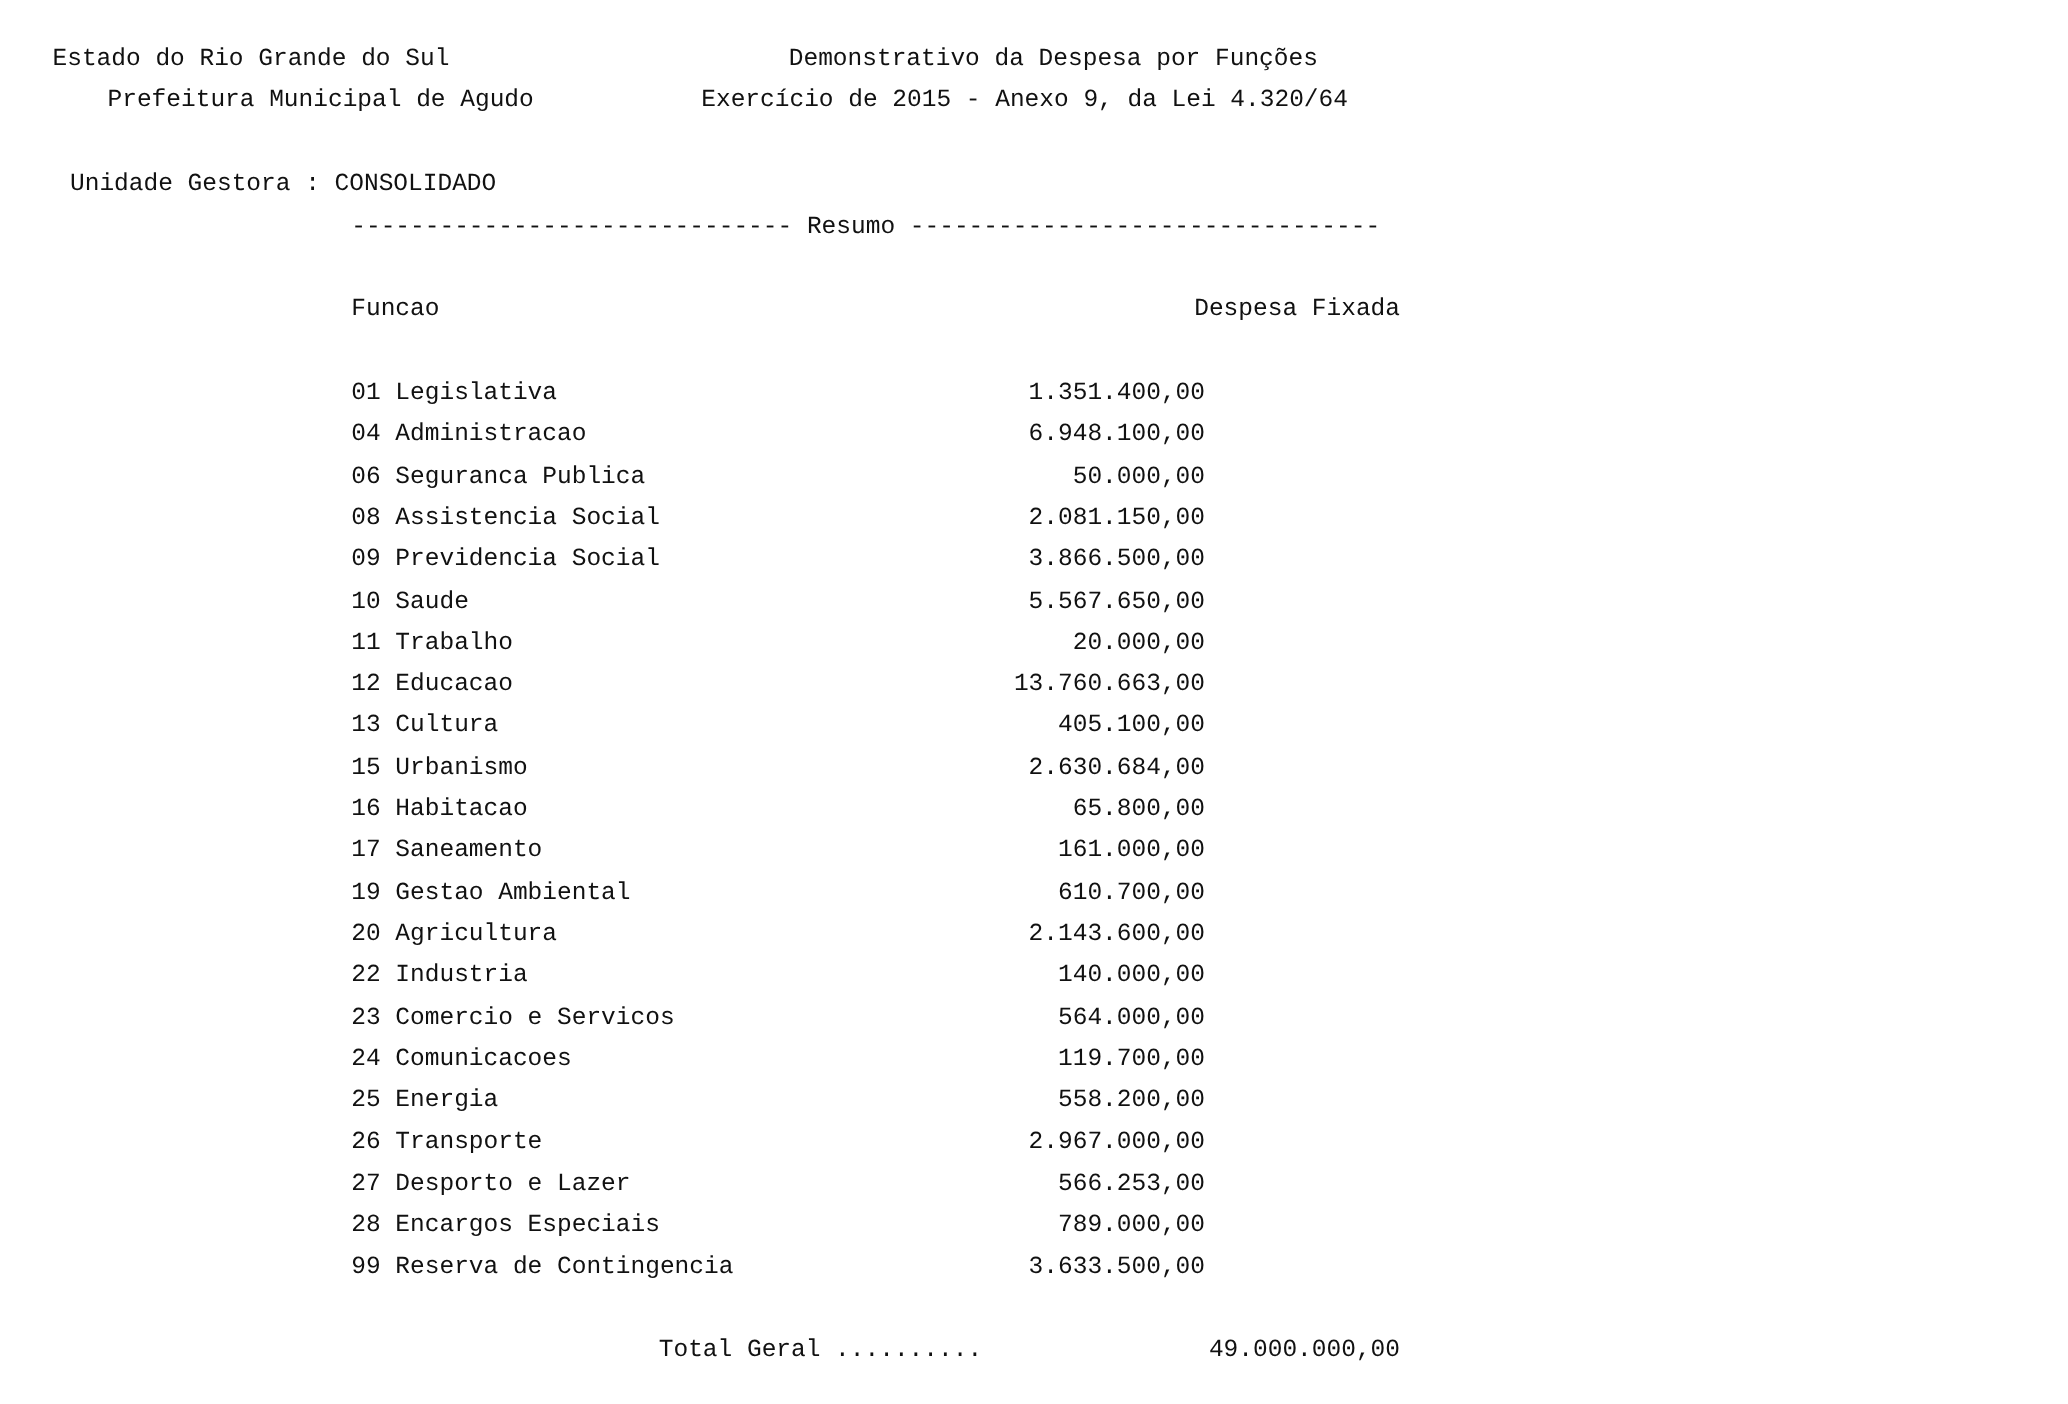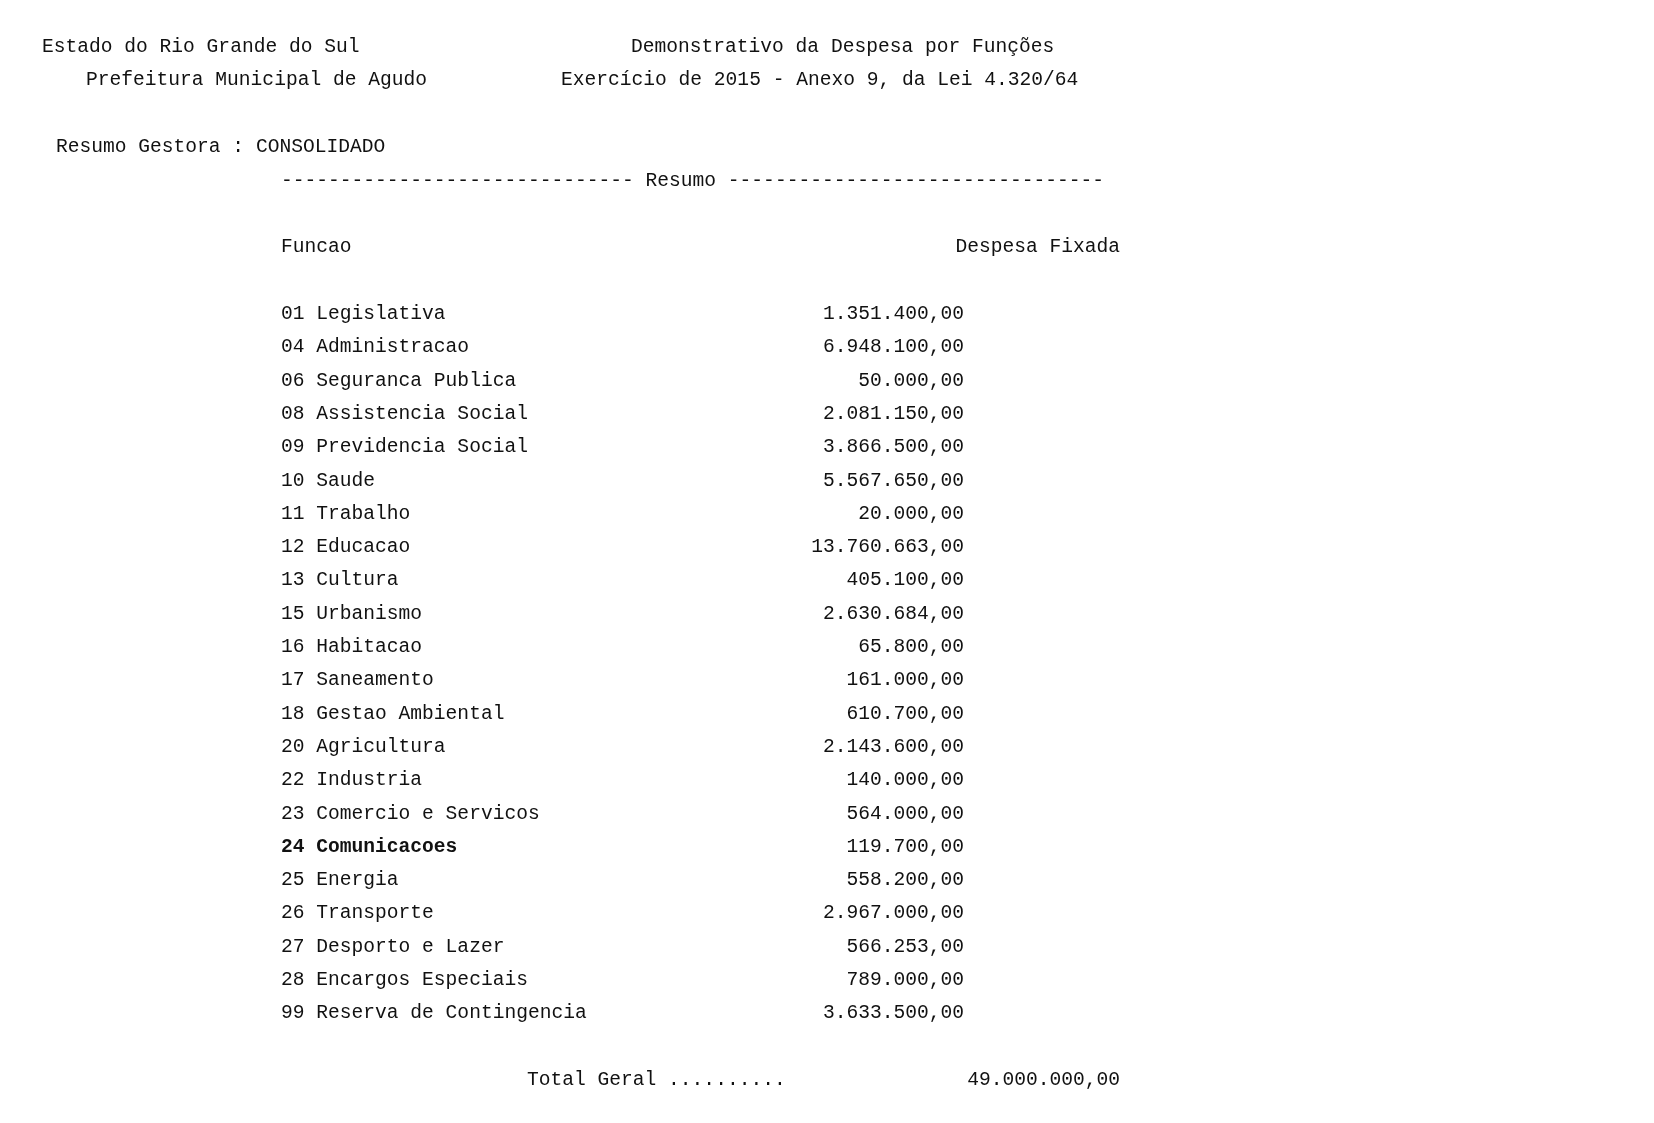--- a/index.html
+++ b/index.html
@@ -14,21 +14,21 @@
   .row-val { right: 534px; text-align: right; }
 </style>
 </head>
 <body>
 
 <div class="ln b" style="left:42px; top:35px;">Estado do Rio Grande do Sul</div>
 <div class="ln b" style="left:631px; top:35px;">Demonstrativo da Despesa por Funções</div>
 <div class="ln b" style="left:54px; top:68px;margin-left:32px;">Prefeitura Municipal de Agudo</div>
 <div class="ln b" style="left:561px; top:68px;">Exercício de 2015 - Anexo 9, da Lei 4.320/64</div>
 
-<div class="ln" style="left:56px; top:135px;">Resumo Gestora : CONSOLIDADO</div>
+<div class="ln" style="left:56px; top:135px;">Unidade Gestora : CONSOLIDADO</div>
 
 <div class="ln b" style="left:281px; top:169px;"><span>------------------------------</span> <span>Resumo</span> <span>--------------------------------</span></div>
 
 <div class="ln b" style="left:281px; top:235px;">Funcao</div>
 <div class="ln b r" style="right:534px; top:235px;">Despesa Fixada</div>
 
 <div id="rows">
     <div>
       <div class="ln row-name" style="top: 302px;">01 Legislativa</div>
       <div class="ln row-val" style="top: 302px;">1.351.400,00</div>
@@ -71,37 +71,37 @@
     </div>
     <div>
       <div class="ln row-name" style="top: 635px;">16 Habitacao</div>
       <div class="ln row-val" style="top: 635px;">65.800,00</div>
     </div>
     <div>
       <div class="ln row-name" style="top: 668px;">17 Saneamento</div>
       <div class="ln row-val" style="top: 668px;">161.000,00</div>
     </div>
     <div>
-      <div class="ln row-name" style="top: 702px;">18 Gestao Ambiental</div>
+      <div class="ln row-name" style="top: 702px;">19 Gestao Ambiental</div>
       <div class="ln row-val" style="top: 702px;">610.700,00</div>
     </div>
     <div>
       <div class="ln row-name" style="top: 735px;">20 Agricultura</div>
       <div class="ln row-val" style="top: 735px;">2.143.600,00</div>
     </div>
     <div>
       <div class="ln row-name" style="top: 768px;">22 Industria</div>
       <div class="ln row-val" style="top: 768px;">140.000,00</div>
     </div>
     <div>
       <div class="ln row-name" style="top: 802px;">23 Comercio e Servicos</div>
       <div class="ln row-val" style="top: 802px;">564.000,00</div>
     </div>
     <div>
-      <div class="ln row-name" style="top: 835px; font-weight: bold;">24 Comunicacoes</div>
+      <div class="ln row-name" style="top: 835px;">24 Comunicacoes</div>
       <div class="ln row-val" style="top: 835px;">119.700,00</div>
     </div>
     <div>
       <div class="ln row-name" style="top: 868px;">25 Energia</div>
       <div class="ln row-val" style="top: 868px;">558.200,00</div>
     </div>
     <div>
       <div class="ln row-name" style="top: 901px;">26 Transporte</div>
       <div class="ln row-val" style="top: 901px;">2.967.000,00</div>
     </div>

